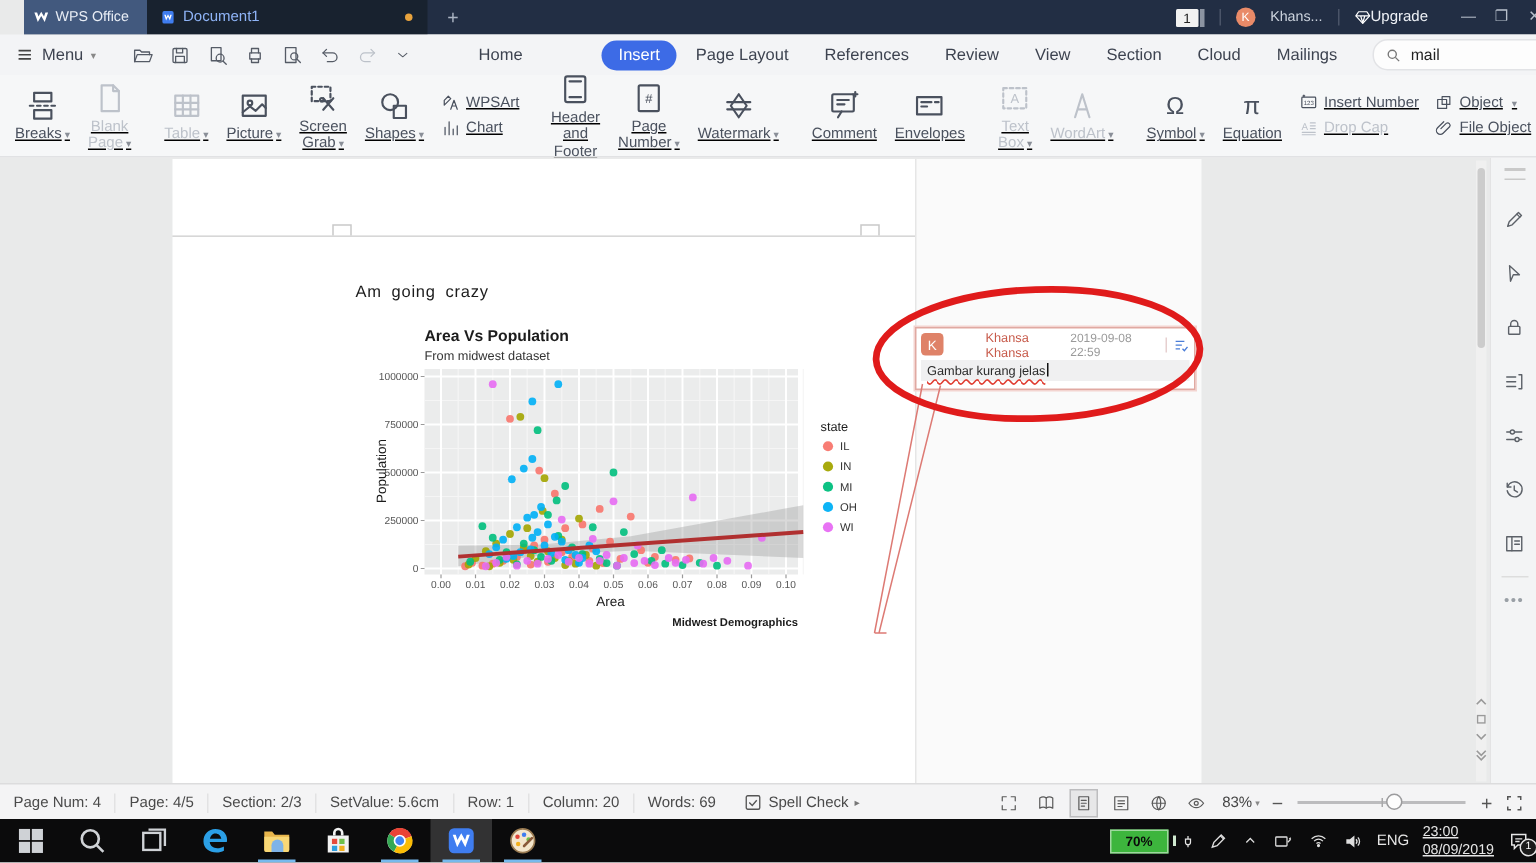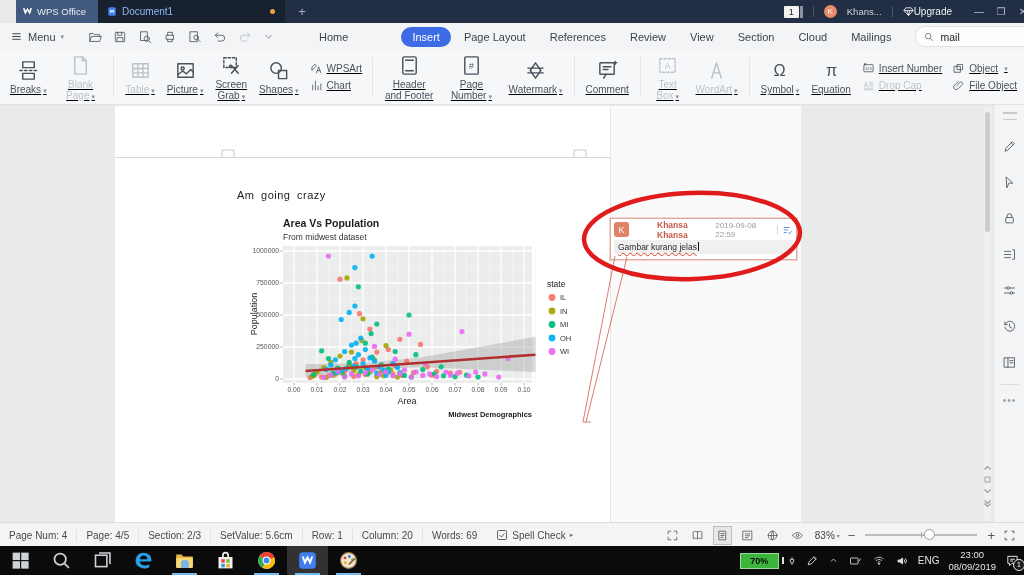--- a/index.html
+++ b/index.html
@@ -50,21 +50,21 @@
   .page-strip-top{position:absolute;left:115px;top:1px;width:495px;height:51px;background:#fff;}
   .page-main{position:absolute;left:115px;top:53px;width:495px;height:364px;background:#fff;}
   .page-sep{position:absolute;left:115px;top:52px;width:495px;height:1px;background:#d7d7d7;}
   .comment-margin{position:absolute;left:610px;top:1px;width:190px;height:416px;background:#fafafa;border-left:1px solid #e6e6e6;}
   .doc-text{position:absolute;left:237px;top:84px;font-size:11px;color:#1c1c1c;letter-spacing:0.5px;word-spacing:3px;}
   #chartbox{position:absolute;left:245px;top:108px;width:345px;height:208px;}
   
   #commentbox{position:absolute;left:610px;top:113px;width:185px;height:40px;background:#fff;border:1px solid #e0a9a2;box-shadow:0 0 0 1px #f3d4d0;font-size:8.5px;}
   .cb-head{display:flex;align-items:center;height:17px;padding:2px 3px 0 22px;position:relative;}
   .cb-avatar{position:absolute;left:3px;top:3px;width:15px;height:15px;border-radius:3px;background:#df8268;color:#fff;font-size:9px;display:flex;align-items:center;justify-content:center;}
-  .cb-author{color:#c75a4a;font-weight:bold;font-size:8.5px;padding-left:24px;}
+  .cb-author{color:#c75a4a;font-weight:normal;font-size:8.5px;padding-left:24px;}
   .cb-time{margin-left:auto;color:#9a9a9a;font-size:8px;}
   .cb-menu{margin-left:4px;padding-left:4px;border-left:1px solid #e6cfcf;color:#4a7dd8;display:flex;align-items:center;}
   .cb-body{margin:2px 3px 3px;background:#f0f0f1;padding:2px 4px;color:#2a2a2a;}
   .cb-text{text-decoration:underline;text-decoration-style:wavy;text-decoration-color:#e03c31;text-decoration-thickness:1px;text-underline-offset:2px;}
   .cb-caret{display:inline-block;width:1px;height:9px;background:#111;margin-left:1px;vertical-align:-1px;}
   
   #vscroll{position:absolute;left:984px;top:2px;width:7px;height:414px;background:#f0f0f0;}
   #vscroll .handle{position:absolute;left:1px;top:5px;width:5px;height:120px;background:#cccccc;border-radius:3px;}
   #scrollbtns{position:absolute;left:981px;top:360px;width:12px;display:flex;flex-direction:column;gap:5px;align-items:center;color:#9a9a9a;}
   #sidepanel{position:absolute;left:993px;top:0;width:31px;height:417px;background:#f3f4f5;border-left:1px solid #e3e3e4;display:flex;flex-direction:column;align-items:center;}
@@ -90,21 +90,21 @@
   
   #taskbar{position:absolute;left:0;top:546px;width:1024px;height:29px;background:#0b0b0c;display:flex;align-items:stretch;color:#e6e6e6;}
   .tb-app{width:41px;display:flex;align-items:center;justify-content:center;position:relative;}
   .tb-app.active{background:rgba(255,255,255,0.16);}
   .tb-app .runline{position:absolute;bottom:0;left:8px;width:25px;height:2px;background:#76b9ed;}
   .tray{margin-left:auto;display:flex;align-items:center;gap:9px;padding-right:4px;}
   .battery{display:flex;align-items:center;gap:3px;}
   .batt-body{width:37px;height:14px;background:#3db53d;border:1px solid #9fd89f;display:flex;align-items:center;justify-content:center;font-size:9px;font-weight:bold;color:#0a0a0a;}
   .batt-tip{width:2px;height:7px;background:#cfe9cf;}
   .lang{font-size:10px;}
-  .clock{font-size:9.5px;text-align:center;line-height:1.2;}
+  .clock{font-size:9.5px;text-align:left;line-height:1.2;text-decoration:underline;}
   .notif{position:relative;display:flex;align-items:center;}
   .notif .badge{position:absolute;right:-5px;bottom:-3px;width:10px;height:10px;border-radius:50%;background:#1b1b1b;border:1px solid #e6e6e6;color:#fff;font-size:7px;display:flex;align-items:center;justify-content:center;}
   .ic{flex:none;}
   text.svgtx{font-family:"Liberation Sans",sans-serif;}
 </style>
 </head>
 <body>
 
 <div id="titlebar">
   <div class="wps-tab">
@@ -388,20 +388,31 @@
         <div class="rbtn">
           <svg class="ic" width="23" height="23" viewBox="0 0 24 24">
             <g fill="none" stroke="currentColor" stroke-width="1.5" stroke-linecap="round" stroke-linejoin="round">
               <rect x="4" y="4" width="15" height="12" rx="1"></rect>
               <path d="M8 20l2.5-4"></path>
               <path d="M7.5 8h8M7.5 11h5"></path>
               <path d="M20 2.5v3M18.5 4h3"></path>
             </g>
           </svg>
           <span class="lbl">Comment</span>
+        </div>
+      </div>
+      <div class="rcol">
+        <div class="rbtn">
+          <svg class="ic" width="23" height="23" viewBox="0 0 24 24">
+            <g fill="none" stroke="currentColor" stroke-width="1.5" stroke-linecap="round" stroke-linejoin="round">
+              <rect x="3.5" y="6" width="17" height="12"></rect>
+              <path d="M6.5 9.5h7M6.5 12.5h4M16 9.5h2.5"></path>
+            </g>
+          </svg>
+          <span class="lbl">Envelopes</span>
         </div>
       </div>
     </div>
     <div class="gsep"></div>
     <div class="rgroup">
       <div class="rcol">
         <div class="rbtn dis">
           <svg class="ic" width="23" height="23" viewBox="0 0 24 24">
             <g fill="none" stroke="currentColor" stroke-width="1.5" stroke-linecap="round" stroke-linejoin="round">
               <rect x="4" y="5" width="16" height="14" stroke-dasharray="2.5 2"></rect>

